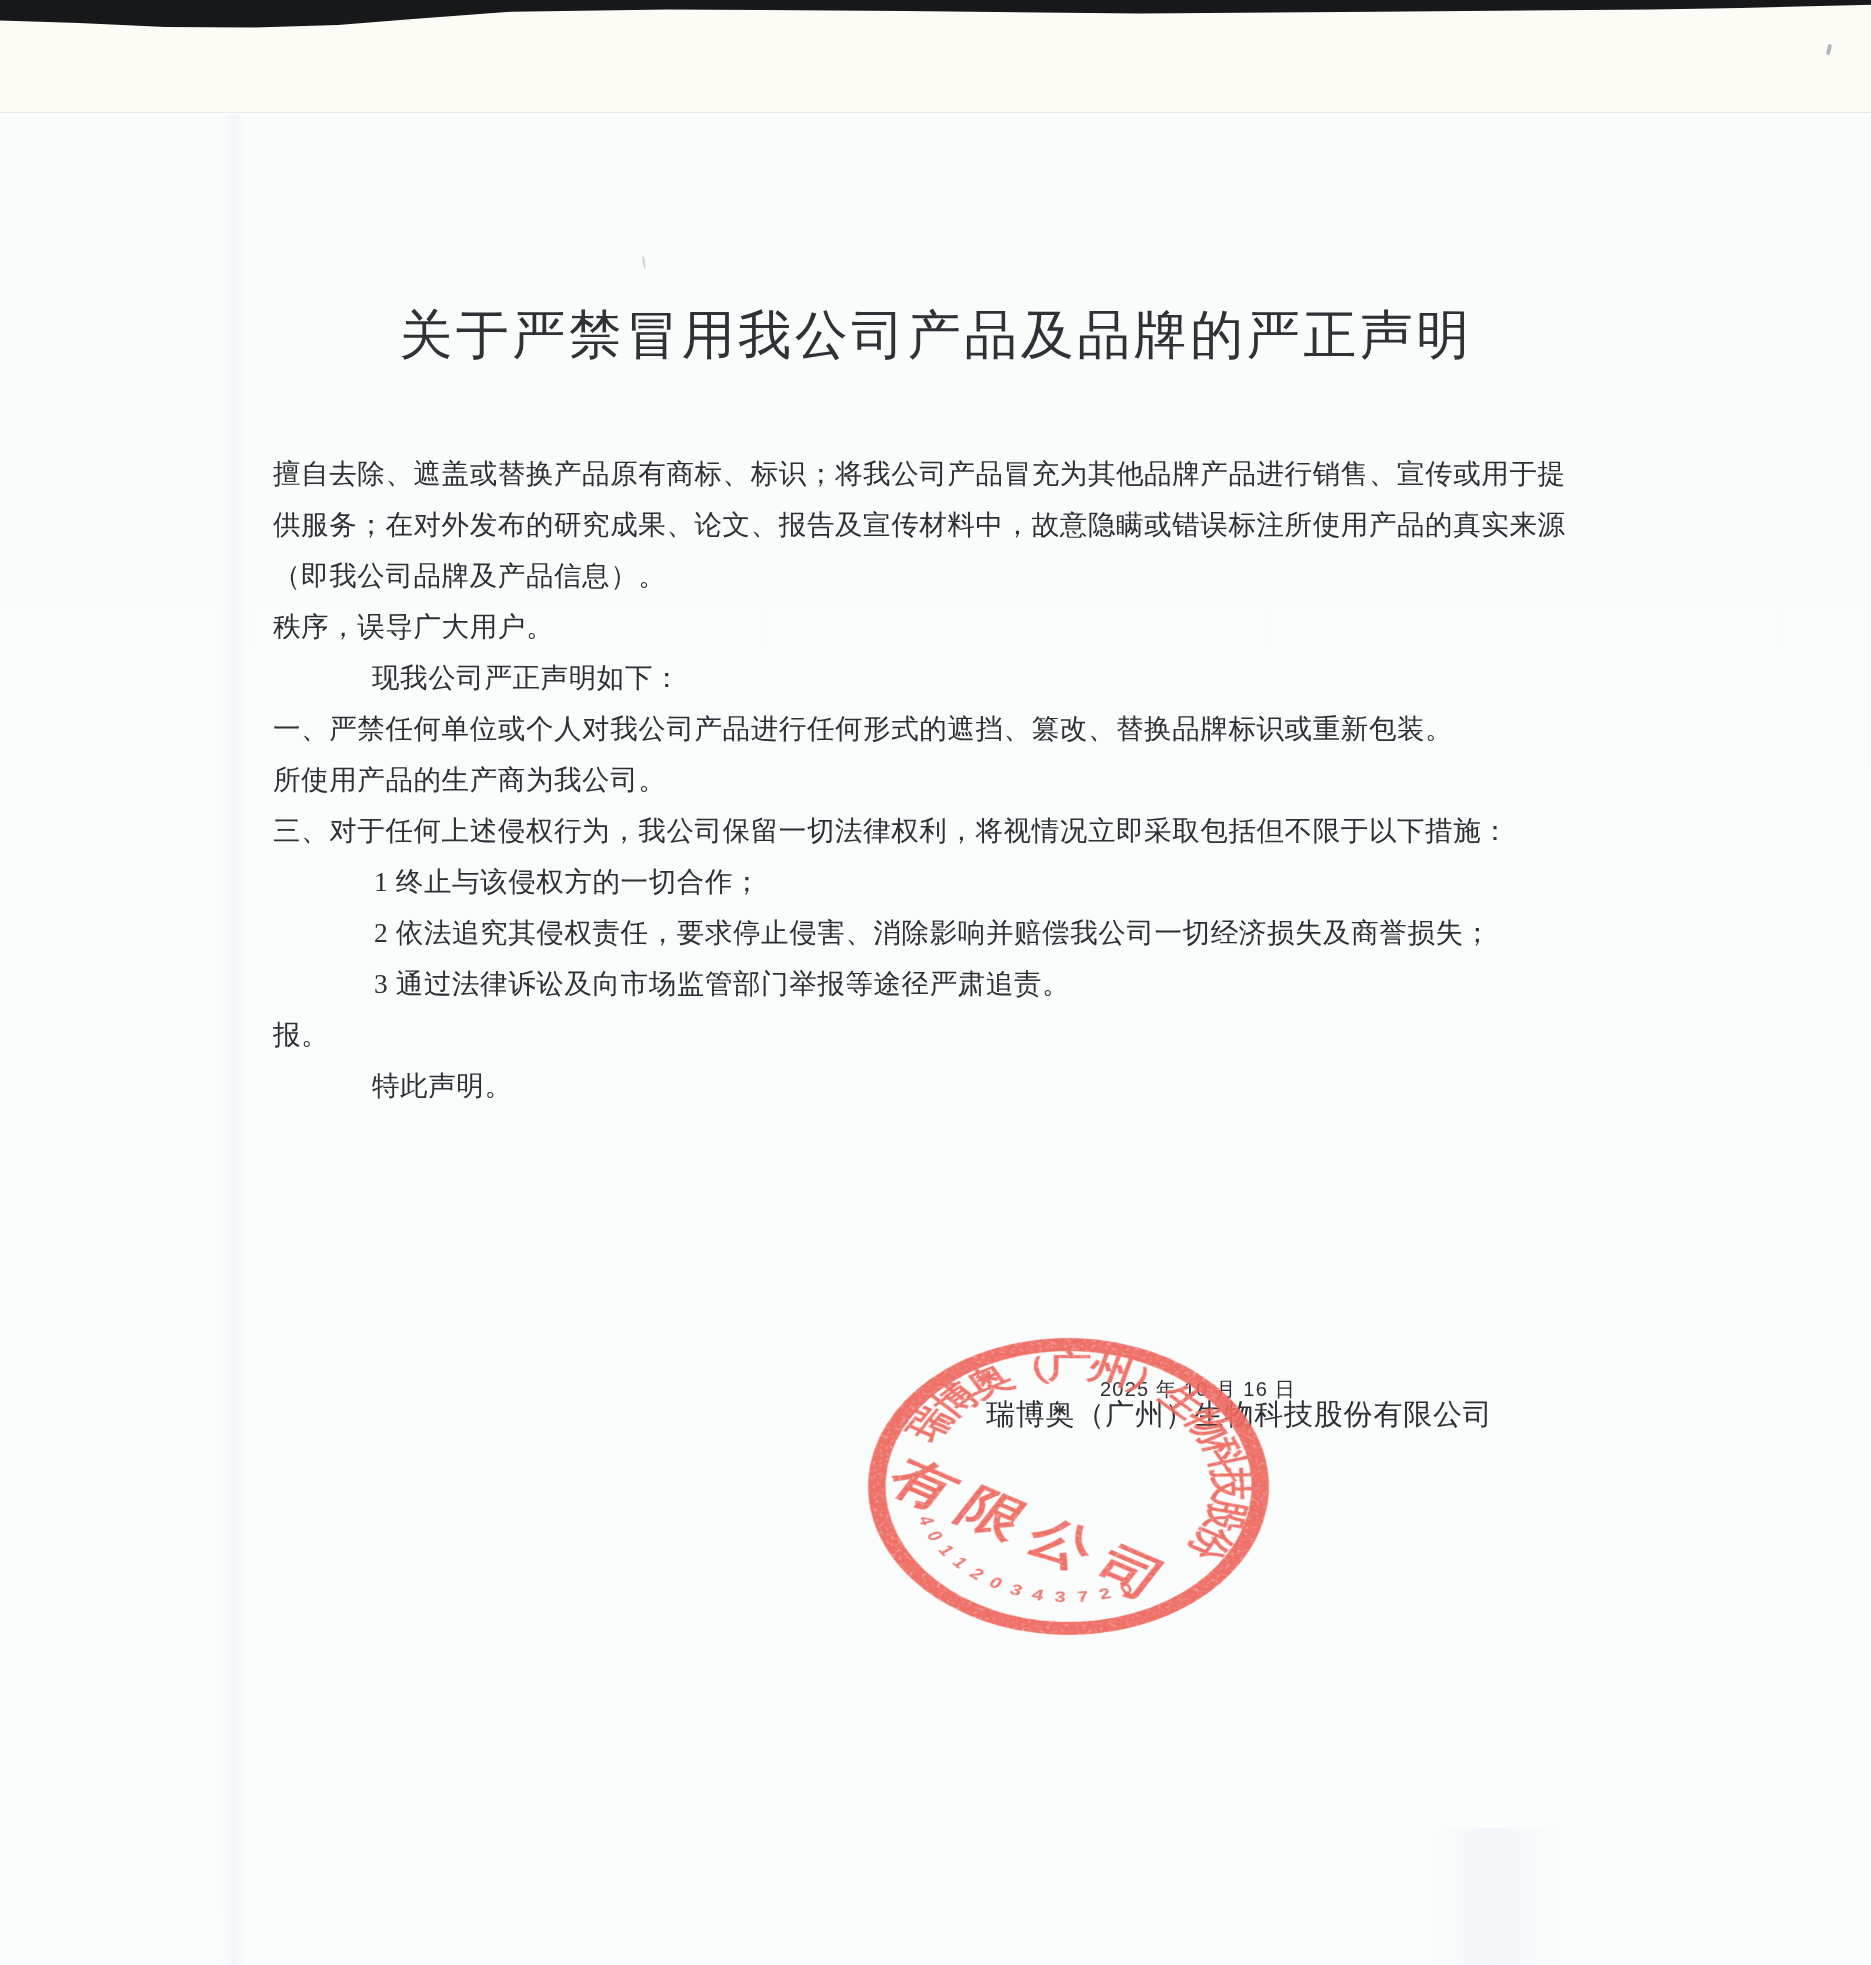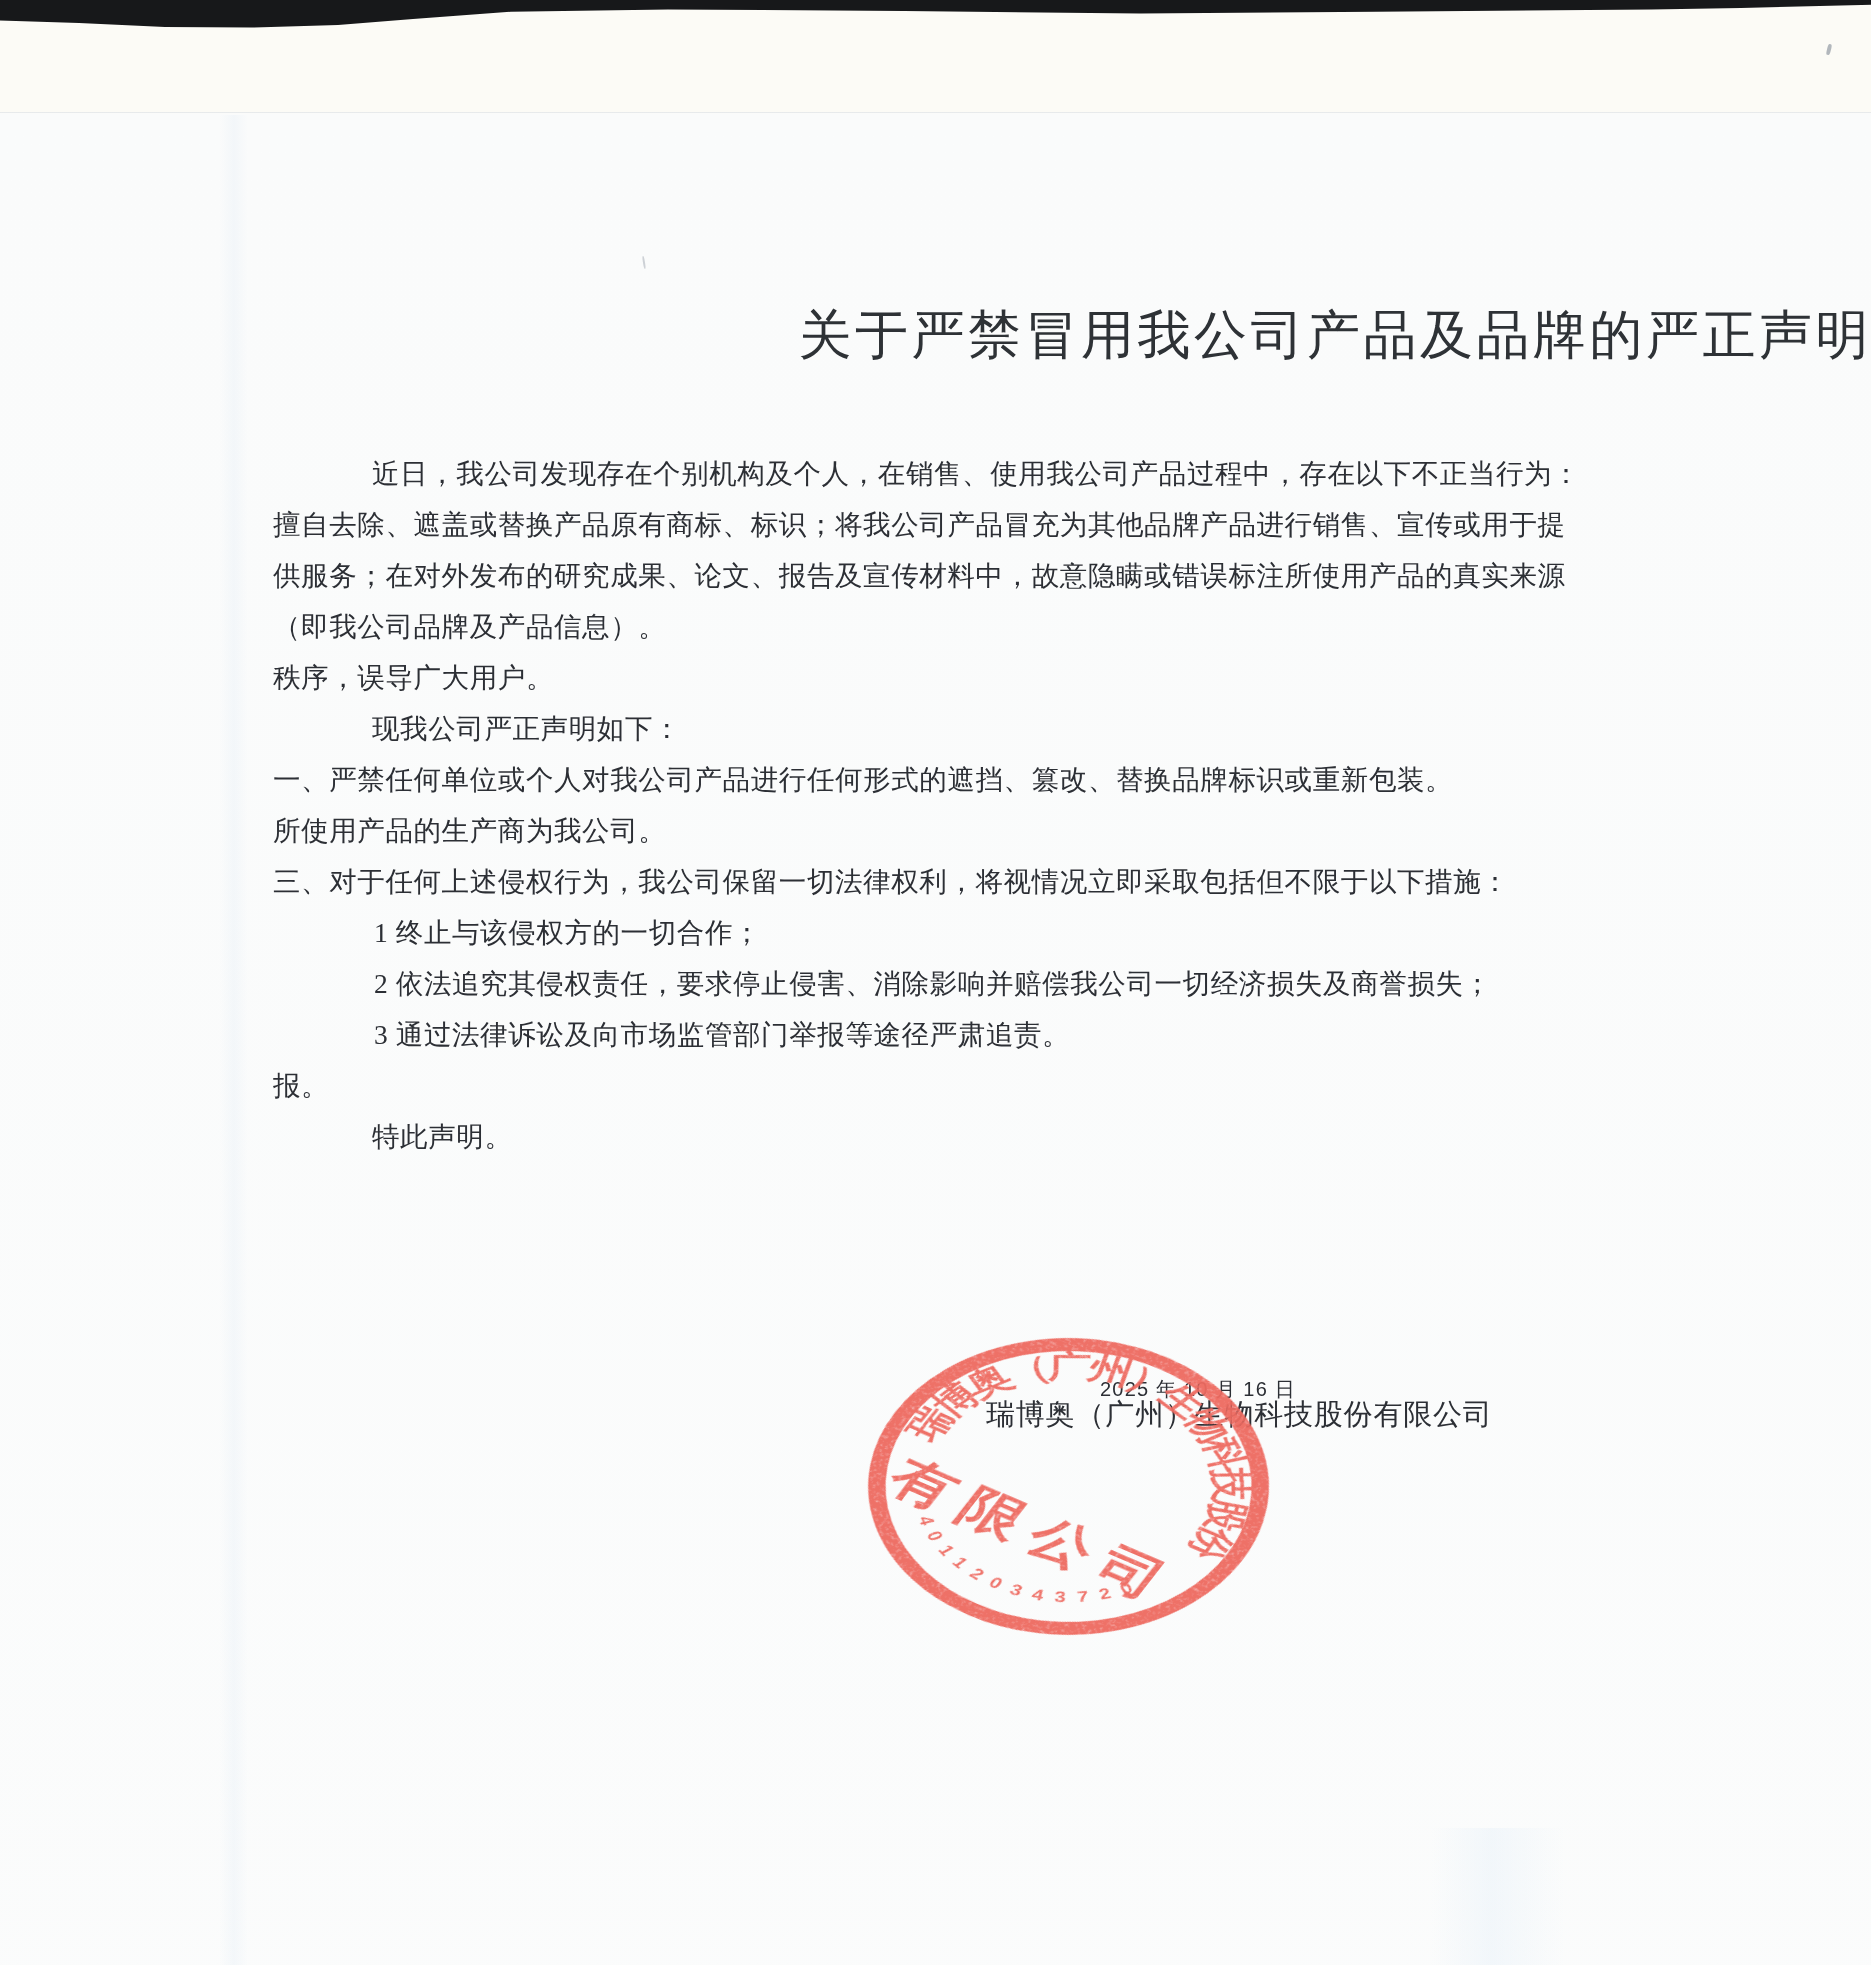--- a/index.html
+++ b/index.html
@@ -33,21 +33,21 @@
   .streak-v2 {
     position: absolute; left: 1431px; top: 1828px; width: 134px; height: 819px;
     background: linear-gradient(90deg, rgba(216,232,246,0) 0%, rgba(216,232,246,0.26) 45%, rgba(216,232,246,0) 100%);
   }
   .speck { position: absolute; border-radius: 40%; }
   .spk1 { left: 1827px; top: 44px; width: 3.5px;  height: 11px; background: #9aa0a8; transform: rotate(14deg); opacity: .75; }
   .spk2 { left: 643px; top: 256px; width: 2.4px;  height: 13.4px; background: #b9bfc6; transform: rotate(-9deg); opacity: .7; }
 
   .doc-title {
     position: absolute; left: 0; top: 303px; width: 1872px;
-    text-align: right;
+    text-align: center;
     font-size: 53px; line-height: 63px; font-weight: 500;
     letter-spacing: 3.5px; color: #2e3236;
     white-space: nowrap;
   }
   .body-block {
     position: absolute; left: 273px; top: 448px; width: 1326px;
     color: #2c2f35;
   }
   .line {
     height: 51px; line-height: 51px;
@@ -84,21 +84,20 @@
   <div class="scan-bar"></div>
   <div class="scan-band-line"></div>
   <div class="streak-v1"></div>
   <div class="streak-v2"></div>
   <div class="speck spk1"></div>
   <div class="speck spk2"></div>
 
   <div class="doc-title">关于严禁冒用我公司产品及品牌的严正声明</div>
 
   <div class="body-block">
-    <div class="line indent">近日，我公司发现存在个别机构及个人，在销售、使用我公司产品过程中，存在以下不正当行为：</div>
     <div class="line">擅自去除、遮盖或替换产品原有商标、标识；将我公司产品冒充为其他品牌产品进行销售、宣传或用于提</div>
     <div class="line">供服务；在对外发布的研究成果、论文、报告及宣传材料中，故意隐瞒或错误标注所使用产品的真实来源</div>
     <div class="line">（即我公司品牌及产品信息）。</div>
     <div class="line">秩序，误导广大用户。</div>
     <div class="line indent">现我公司严正声明如下：</div>
     <div class="line">一、严禁任何单位或个人对我公司产品进行任何形式的遮挡、篡改、替换品牌标识或重新包装。</div>
     <div class="line">所使用产品的生产商为我公司。</div>
     <div class="line">三、对于任何上述侵权行为，我公司保留一切法律权利，将视情况立即采取包括但不限于以下措施：</div>
     <div class="line sub">1  终止与该侵权方的一切合作；</div>
     <div class="line sub">2  依法追究其侵权责任，要求停止侵害、消除影响并赔偿我公司一切经济损失及商誉损失；</div>

